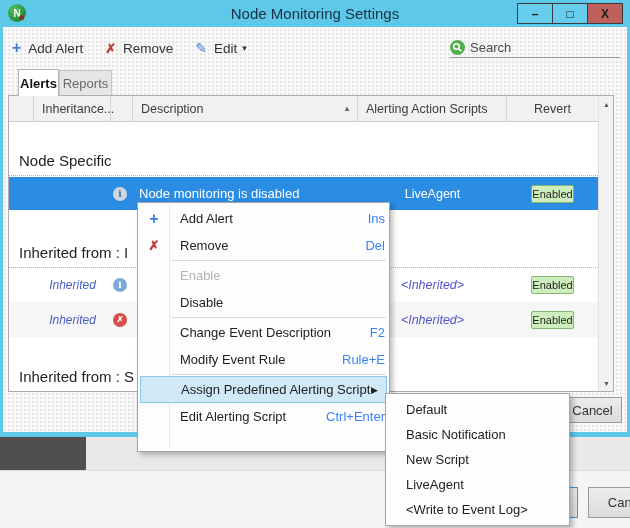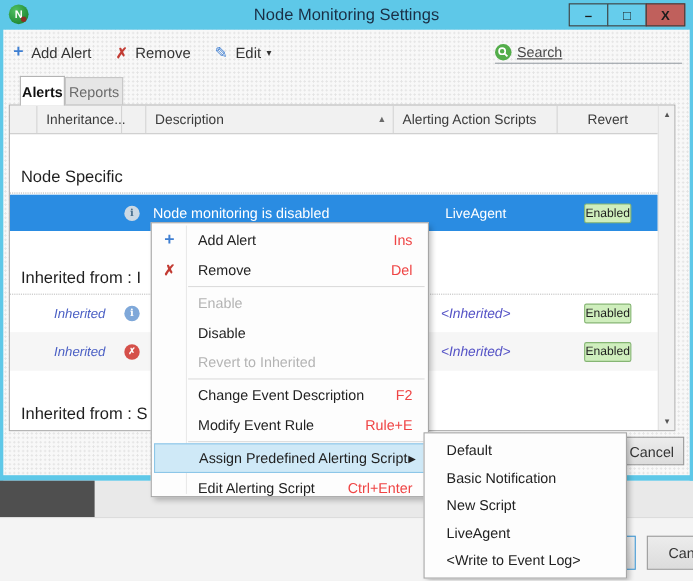--- a/index.html
+++ b/index.html
@@ -33,21 +33,21 @@
   .tico{display:inline-block;margin-right:7px;font-weight:bold;}
   .ico-plus{color:#3f7fd2;font-size:16px;}
   .ico-xred{color:#c23b33;font-size:13px;}
   .ico-pencil{color:#3f7fd2;font-size:14px;font-weight:normal;}
   .caret{font-size:9px;margin-left:5px;color:#333;}
   .search{position:absolute;left:450px;top:37px;width:170px;height:21px;
     border-bottom:1px solid #9aa0a6;display:flex;align-items:center;}
   .search-ico{width:15px;height:15px;border-radius:50%;background:#53ad4a;margin-right:5px;
     display:flex;align-items:center;justify-content:center;flex:none;}
   .search input{border:none;outline:none;background:transparent;width:140px;
-    font-family:"Liberation Sans",sans-serif;font-size:13px;color:#444;padding:0;text-decoration:underline;}
+    font-family:"Liberation Sans",sans-serif;font-size:13px;color:#444;padding:0;}
   .search input::placeholder{color:#4a4a4a;opacity:1;}
 
   
   .tab{position:absolute;top:69px;height:27px;display:flex;align-items:center;justify-content:center;
     font-size:13px;}
   .tab.active{left:18px;width:41px;background:#fff;border:1px solid #b3b3b3;border-bottom:none;
     font-weight:bold;color:#111;z-index:3;height:27px;}
   .tab.inactive{left:59px;width:53px;top:70px;height:26px;background:#e6e6e6;
     border:1px solid #c6c6c6;border-bottom:none;color:#6a6a6a;}
 
@@ -112,21 +112,21 @@
   .bg-ok{left:498px;top:487px;width:80px;height:31px;border:1px solid #3e96d2;z-index:5;}
   .bg-cancel{left:588px;top:487px;width:80px;height:31px;z-index:5;}
 
   
   .cmenu{position:absolute;left:137px;top:202px;width:253px;height:250px;background:#fdfdfd;
     border:1px solid #a6a6a6;box-shadow:3px 3px 5px rgba(0,0,0,.25);z-index:10;padding-top:2px;}
   .gutterline{position:absolute;left:31px;top:2px;bottom:2px;width:1px;background:#e9e9e9;}
   .mi{position:relative;height:27px;display:flex;align-items:center;font-size:13px;color:#222;}
   .mi .mico{position:absolute;left:7px;width:18px;text-align:center;font-weight:bold;}
   .mi .mlabel{margin-left:42px;}
-  .mi .mshort{margin-left:auto;margin-right:14px;color:#ef4444;}
+  .mi .mshort{margin-left:auto;margin-right:4px;color:#3b82f6;}
   .mi.disabled .mlabel{color:#b4b4b4;}
   .msep{height:1px;background:#dcdcdc;margin:1px 3px 1px 33px;}
   .mi.hl{background:#cfe9f7;border:1px solid #8cc6e8;margin:0 2px;height:27px;}
   .mi.hl .mlabel{margin-left:40px;}
   .mi .marrow{margin-left:auto;margin-right:8px;font-size:9px;color:#222;}
 
   
   .smenu{position:absolute;left:385px;top:393px;width:185px;height:133px;background:#fdfdfd;
     border:1px solid #a6a6a6;box-shadow:3px 3px 5px rgba(0,0,0,.25);z-index:11;padding-top:3px;}
   .si{height:25px;display:flex;align-items:center;font-size:13px;color:#222;padding-left:20px;}
@@ -250,23 +250,20 @@
       <span class="mlabel">Remove</span>
       <span class="mshort">Del</span>
     </div>
     <div class="msep"></div>
     <div class="mi disabled">
       <span class="mlabel">Enable</span>
     </div>
     <div class="mi">
       <span class="mlabel">Disable</span>
     </div>
-    <div class="mi disabled">
-      <span class="mlabel">Revert to Inherited</span>
-    </div>
     <div class="msep"></div>
     <div class="mi">
       <span class="mlabel">Change Event Description</span>
       <span class="mshort">F2</span>
     </div>
     <div class="mi">
       <span class="mlabel">Modify Event Rule</span>
       <span class="mshort">Rule+E</span>
     </div>
     <div class="msep"></div>

